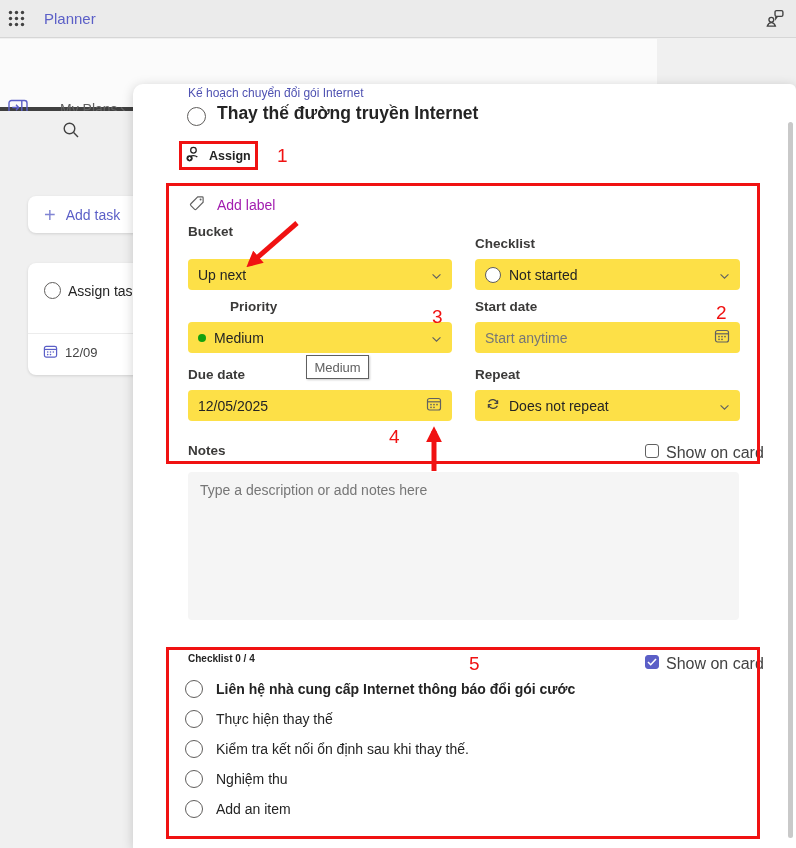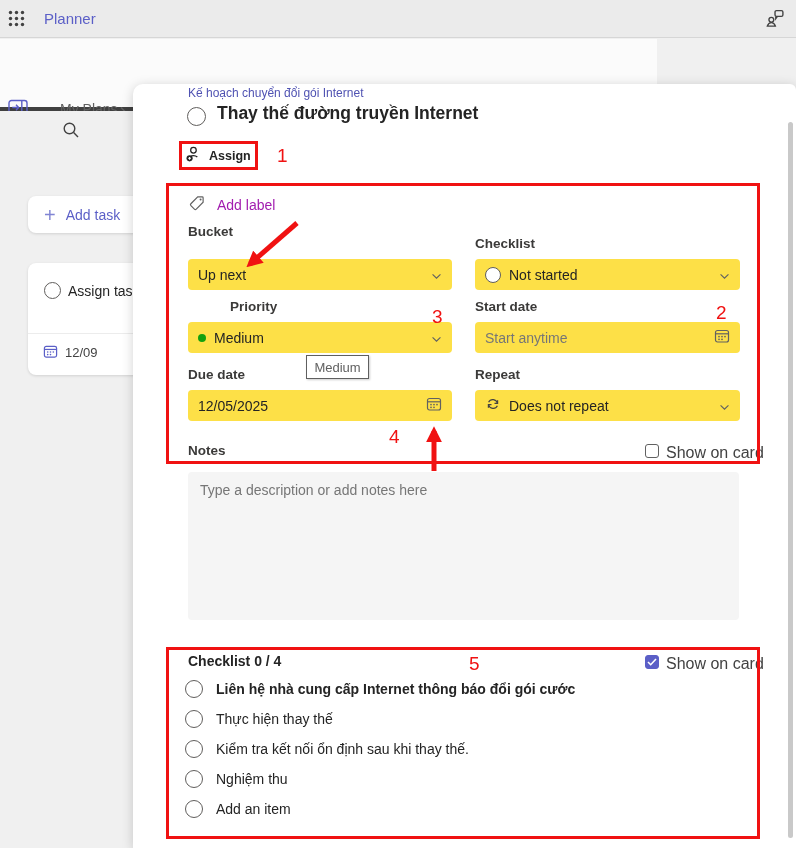--- a/index.html
+++ b/index.html
@@ -43,21 +43,21 @@
 
   .tooltip { left:306px; top:355px; width:63px; height:24px; background:#fff; border:1px solid #5f5f5f; box-shadow:1px 1px 2px rgba(0,0,0,.2); display:flex; align-items:center; justify-content:center; font-size:13px; color:#616161; }
 
   .checkbox { width:14px; height:14px; border:1px solid #616161; border-radius:3px; background:#fff; }
   .checkbox.checked { background:#5b5fc7; border-color:#5b5fc7; display:flex; align-items:center; justify-content:center; }
   .soc-label { font-size:16px; color:#424242; }
 
   textarea.notes { left:188px; top:472px; width:551px; height:148px; background:#f5f5f5; border:none; border-radius:4px; resize:none; padding:10px 12px; font-family:inherit; font-size:14px; color:#242424; }
   textarea.notes::placeholder { color:#767676; }
 
-  .chk-header { font-size:14px; font-weight:700; }
+  .chk-header { font-size:10px; font-weight:700; }
   .chk-item-text { font-size:14px; color:#242424; }
 
   
   .ann { border:3px solid #f01212; pointer-events:none; }
   .ann-num { color:#f01212; font-size:19px; pointer-events:none; font-weight:400; }
   svg.arrows { left:0; top:0; width:796px; height:848px; pointer-events:none; }
 
   .scroll-thumb { left:788px; top:122px; width:5px; height:716px; background:#c9c9c9; border-radius:3px; }
 </style>
 </head>

